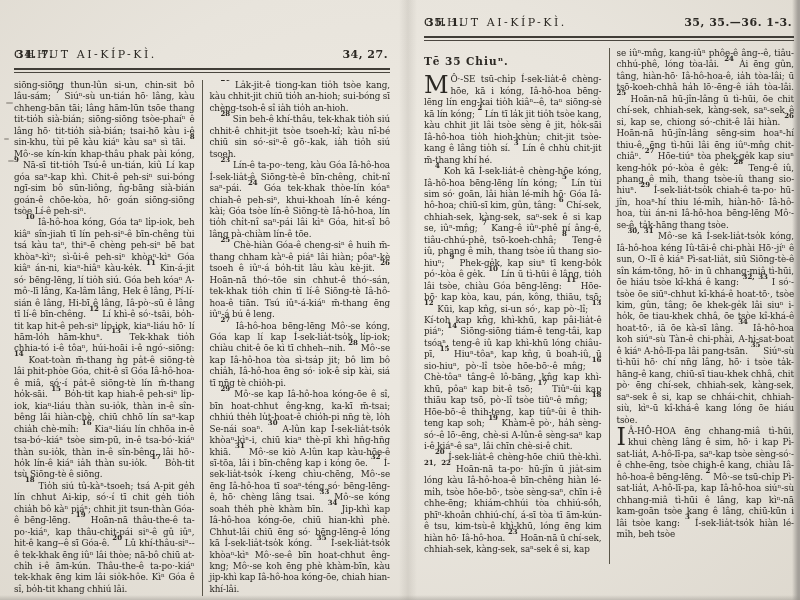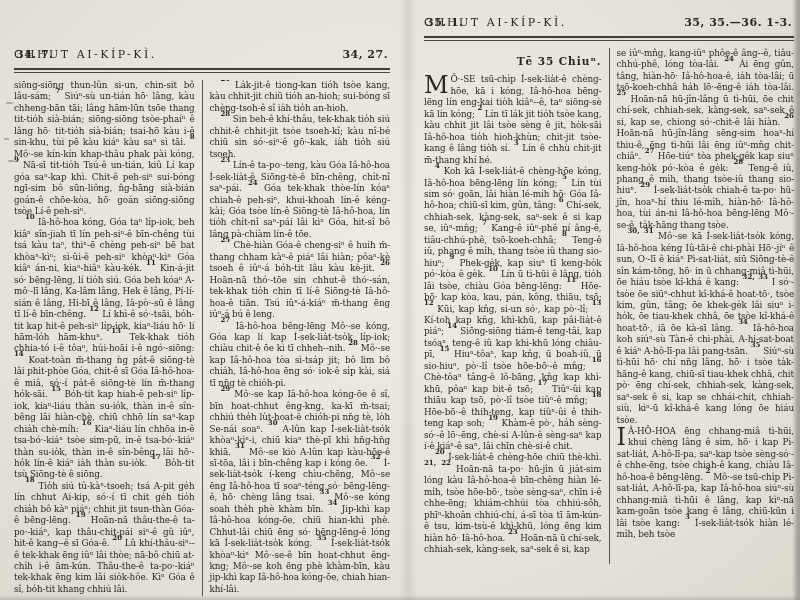--- a/index.html
+++ b/index.html
@@ -40,21 +40,21 @@
 
   .cols{display:flex;margin-top:7px;height:516px;overflow:hidden;}
   .col{flex:1;min-width:0;text-align:justify;font-size:8.8px;line-height:11.45px;
     color:#2b2823;overflow:hidden;letter-spacing:-0.1px;word-spacing:-0.2px;}
   .col.first{padding-right:7px;}
   .col.second{padding-left:7px;border-left:1px solid #595549;}
 
   .col p{margin:0;text-indent:11px;}
   .col p.no-indent{text-indent:0;}
   .col sup{font-weight:bold;font-size:7px;line-height:0;position:relative;top:-2.6px;letter-spacing:0;}
-  .chapter-heading{text-align:right;font-weight:bold;font-size:10.5px;
+  .chapter-heading{text-align:left;font-weight:bold;font-size:10.5px;
     letter-spacing:1px;margin:8px 0 7px;}
   .dropcap{float:left;font-size:24px;line-height:20px;padding:1px 2px 0 0;color:#2b2823;}
 
   .pg-number{text-align:left;font-weight:bold;font-size:10.5px;color:#2b2823;margin-top:4px;}
 </style>
 </head>
 <body>
 
 <div class="sheet">
   <div class="gutter-shadow"></div>

